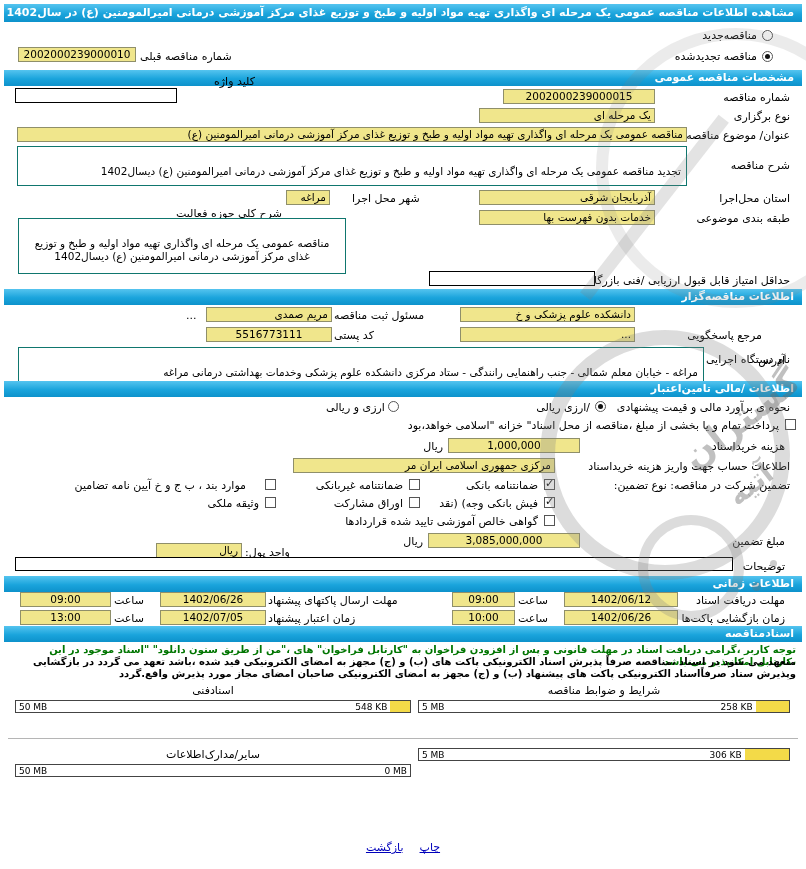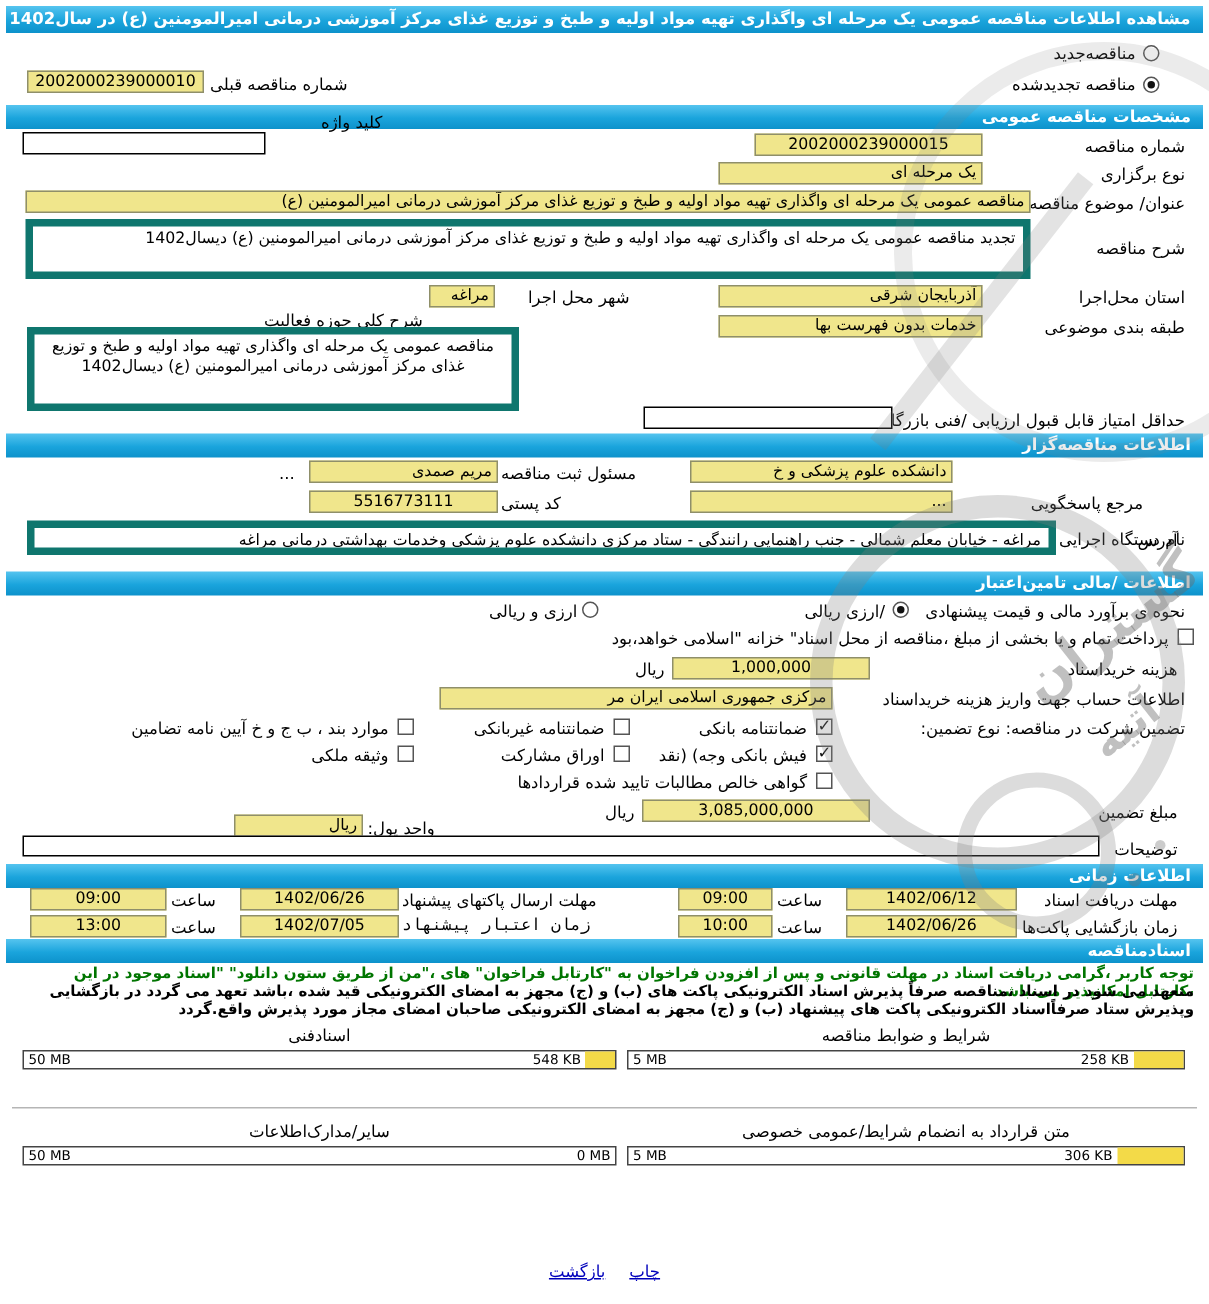--- a/index.html
+++ b/index.html
@@ -18,22 +18,22 @@
   .titlebar { height:18px; line-height:18px; }
   .lbl { position:absolute; font-size:11px; white-space:nowrap; line-height:15px; }
   .khaki {
     position:absolute; background:#f0e68c; border:1px solid #8f8f6a;
     height:15px; font-size:10.5px; line-height:13px; padding:0 3px;
     overflow:hidden; white-space:nowrap;
   }
   .num { direction:ltr; text-align:center; }
   .winput { position:absolute; background:#fff; border:1px solid #000; height:15px; }
   .wbox {
-    position:absolute; background:#fff; border:5px solid #0f766e;
-    font-size:10.5px; line-height:12.5px; padding:2px 5px; overflow:hidden;
+    position:absolute; background:#fff; border:1px solid #0f766e;
+    font-size:10.5px; line-height:12.5px; padding:18px 5px; overflow:hidden;
   }
   .cb { position:absolute; width:11px; height:11px; border:1px solid #555; background:#fff; }
   .cb.checked::after { content:"\2713"; position:absolute; top:-3px; left:0; font-size:11px; font-weight:bold; color:#111; }
   .radio { position:absolute; width:11px; height:11px; border:1px solid #555; border-radius:50%; background:#fff; }
   .radio.selected::after { content:""; position:absolute; top:2px; left:2px; width:5px; height:5px; border-radius:50%; background:#111; }
   .notice { position:absolute; color:#007500; font-weight:bold; font-size:10px; text-align:right; line-height:12px; }
   .commit { position:absolute; color:#000; font-weight:bold; font-size:10px; text-align:right; line-height:11.5px; }
   .filegroup { position:absolute; }
   .fg-label { font-size:11px; text-align:center; margin-bottom:3px; white-space:nowrap; overflow:hidden; }
   .fg-bar { display:flex; align-items:center; border:1px solid #444; background:#fff; height:13px; direction:rtl; }
@@ -126,31 +126,31 @@
 
   <span class="lbl" style="top:459px; right:16px;">اطلاعات  حساب  جهت  واریز  هزینه  خریداسناد</span>
   <div class="khaki" style="top:458px; right:251px; width:262px;">مرکزی جمهوری اسلامی ایران مر</div>
 
   <span class="lbl" style="top:478px; right:16px;">تضمین  شرکت  در  مناقصه:    نوع      تضمین:</span>
   <span class="cb checked" style="top:479px; right:251px;"></span>
   <span class="lbl" style="top:478px; right:268px;">ضمانتنامه  بانکی</span>
   <span class="cb" style="top:479px; right:386px;"></span>
   <span class="lbl" style="top:478px; right:403px;">ضمانتنامه  غیربانکی</span>
   <span class="cb" style="top:479px; right:530px;"></span>
-  <span class="lbl" style="top:478px; right:547px;">موارد  بند ، ب  ج  و خ آیین  نامه  تضامین</span>
+  <span class="lbl" style="top:478px; right:560px;">موارد  بند ، ب  ج  و خ آیین  نامه  تضامین</span>
 
   <span class="cb checked" style="top:497px; right:251px;"></span>
   <span class="lbl" style="top:496px; right:268px;">فیش  بانکی  وجه) (نقد</span>
   <span class="cb" style="top:497px; right:386px;"></span>
   <span class="lbl" style="top:496px; right:403px;">اوراق   مشارکت</span>
   <span class="cb" style="top:497px; right:530px;"></span>
   <span class="lbl" style="top:496px; right:547px;">وثیقه  ملکی</span>
 
   <span class="cb" style="top:515px; right:251px;"></span>
-  <span class="lbl" style="top:514px; right:268px;">گواهی   خالص  مطالبات  تایید  شده  قراردادها</span>
+  <span class="lbl" style="top:514px; right:268px;">گواهی   خالص  آموزشی  تایید  شده  قراردادها</span>
 
   <span class="lbl" style="top:534px; right:21px;">مبلغ  تضمین</span>
   <div class="khaki num" style="top:533px; right:226px; width:152px;">3,085,000,000</div>
   <span class="lbl" style="top:534px; right:383px;">ریال</span>
 
   <span class="lbl" style="top:545px; left:245px;">واحد پول:</span>
   <div class="khaki" style="top:543px; left:156px; width:86px;">ریال</div>
 
   <span class="lbl" style="top:559px; right:21px;">توضیحات</span>
   <div class="winput" style="top:557px; left:15px; width:718px; height:14px;"></div>
@@ -165,21 +165,21 @@
   <span class="lbl" style="top:593px; left:268px;">مهلت    ارسال  پاکتهای  پیشنهاد</span>
   <div class="khaki num" style="top:592px; left:160px; width:106px;">1402/06/26</div>
   <span class="lbl" style="top:593px; left:114px;">ساعت</span>
   <div class="khaki num" style="top:592px; left:20px; width:91px;">09:00</div>
 
   <span class="lbl" style="top:611px; right:21px;">زمان  بازگشایی پاکت‌ها</span>
   <div class="khaki num" style="top:610px; right:128px; width:114px;">1402/06/26</div>
   <span class="lbl" style="top:611px; right:258px;">ساعت</span>
   <div class="khaki num" style="top:610px; right:291px; width:63px;">10:00</div>
 
-  <span class="lbl" style="top:611px; left:268px;font-family:Liberation Mono, monospace;">زمان    اعتبار  پیشنهاد</span>
+  <span class="lbl" style="top:611px; left:268px;">زمان    اعتبار  پیشنهاد</span>
   <div class="khaki num" style="top:610px; left:160px; width:106px;">1402/07/05</div>
   <span class="lbl" style="top:611px; left:114px;">ساعت</span>
   <div class="khaki num" style="top:610px; left:20px; width:91px;">13:00</div>
 
   <div class="bluebar" style="top:626px; right:4px; width:798px;">اسنادمناقصه</div>
 
   <div class="notice" style="top:644px; right:10px; left:8px;">توجه کاربر ،گرامی دریافت اسناد در مهلت قانونی و پس از افزودن فراخوان به "کارتابل فراخوان" های ،"من از طریق ستون دانلود" "اسناد موجود در این ،کارتابل امکانپذیر می،باشد</div>
   <div class="commit" style="top:656px; right:10px; left:8px;">متعهد می شود در اسناد ،مناقصه صرفاً پذیرش اسناد الکترونیکی پاکت های (ب) و (ج) مجهز به امضای الکترونیکی قید شده ،باشد تعهد می گردد در بازگشایی وپذیرش ستاد صرفاًاسناد الکترونیکی پاکت های پیشنهاد (ب) و (ج) مجهز به امضای الکترونیکی صاحبان امضای مجاز مورد پذیرش واقع.گردد</div>
 
   <div class="filegroup" style="top:684px; right:16px; width:372px;">
@@ -198,21 +198,20 @@
       <div class="fg-fill" style="width: 5%;"></div>
       <span class="fg-used">548 KB</span>
       <span class="fg-spacer"></span>
       <span class="fg-max">50 MB</span>
     </div>
   </div>
 
   <div class="divider" style="top:738px; left:8px; width:790px;"></div>
 
   <div class="filegroup" style="top:748px; right:16px; width:372px;">
-    <div class="fg-label">متن  قرارداد به   انضمام   شرایط/عمومی   خصوصی</div>
     <div class="fg-bar">
       <div class="fg-fill" style="width: 12%;"></div>
       <span class="fg-used">306 KB</span>
       <span class="fg-spacer"></span>
       <span class="fg-max">5 MB</span>
     </div>
   </div>
 
   <div class="filegroup" style="top:748px; left:15px; width:396px;">
     <div class="fg-label">سایر/مدارک‌اطلاعات</div>

